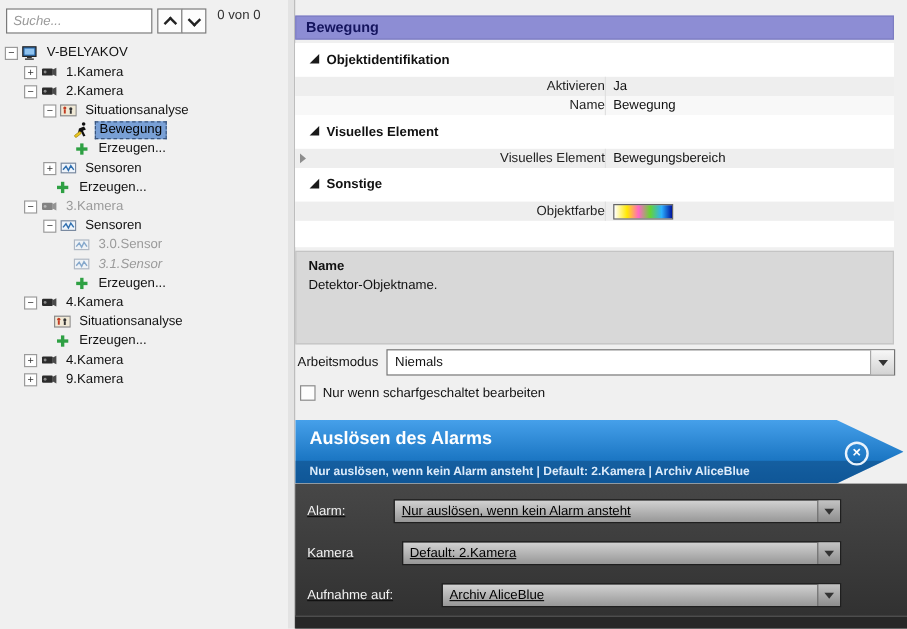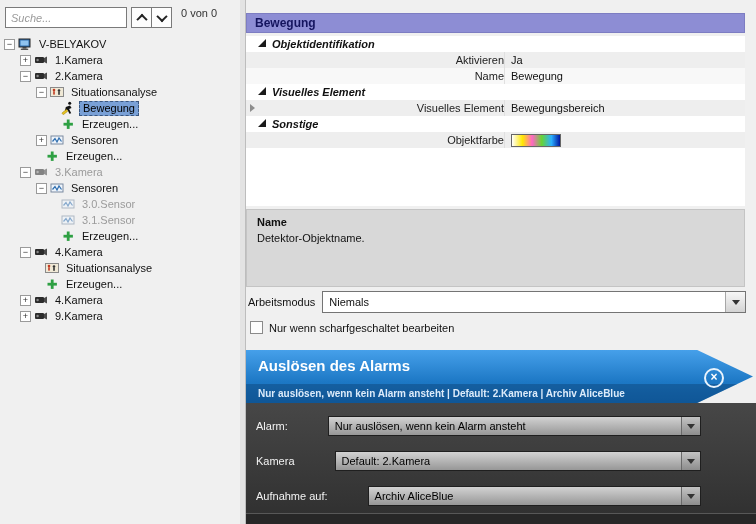--- a/index.html
+++ b/index.html
@@ -32,21 +32,21 @@
   .tree-row.disabled .tree-label{color:#9b9b9b;}
   .tree-row.disabled .tree-icon{opacity:.55;}
 
   .splitter{position:absolute;left:240px;top:0;width:5px;height:524px;background:#e3e3e3;border-right:1px solid #bdbdbd;}
 
   
   .right-panel{position:absolute;left:246px;top:0;width:510px;height:524px;}
   .prop-header{position:absolute;left:0;top:13px;width:499px;height:20px;background:#8d8dd4;border:1px solid #7d7dc2;
     box-sizing:border-box;line-height:18px;padding-left:8px;color:#14145e;font-weight:bold;font-size:12px;}
   .prop-grid{position:absolute;left:0;top:36px;width:499px;height:170px;background:#fff;}
-  .prop-category{display:flex;align-items:center;height:16px;background:#fff;font-weight:bold;font-style:italic;}
+  .prop-category{display:flex;align-items:center;height:28px;background:#fff;font-weight:bold;}
   .cat-tri{width:0;height:0;border-left:8px solid transparent;border-bottom:8px solid #1a1a1a;margin:0 6px 2px 12px;}
   .prop-row{display:flex;height:16px;line-height:16px;background:#eeeeee;text-align:right;}
   .prop-row.alt{background:#f8f8f8;}
   .prop-label-cell{width:258px;flex:0 0 auto;padding-left:17px;box-sizing:border-box;position:relative;color:#222;}
   .sub-expander{position:absolute;left:4px;top:4px;width:0;height:0;border-top:4px solid transparent;
     border-bottom:4px solid transparent;border-left:5px solid #8d8d8d;}
   .prop-value-cell{flex:1;border-left:1px solid #e0e0e0;padding-left:6px;display:flex;align-items:center;color:#111;}
   .color-swatch{width:48px;height:11px;border:1px solid #666;display:inline-block;
     background:linear-gradient(90deg,#ffffff 0%,#ffe800 22%,#ff66c4 42%,#66d433 62%,#2bb0ff 82%,#0016a0 100%);}
 
@@ -69,21 +69,21 @@
   .banner{position:absolute;left:0;top:350px;width:507px;height:53px;
     clip-path:polygon(0 0,89% 0,100% 50%,89% 100%,0 100%);
     background:linear-gradient(180deg,#46a0ea 0%,#1d78c5 60%,#1268b3 100%);}
   .banner-title{color:#fff;font-weight:bold;font-size:15px;padding:7px 0 0 12px;}
   .banner-subtitle{position:absolute;left:0;right:0;bottom:0;height:19px;line-height:19px;background:rgba(10,58,104,0.38);
     color:#dcebfa;font-weight:bold;font-size:10px;padding-left:12px;}
   .banner-close{position:absolute;right:29px;top:18px;width:16px;height:16px;border-radius:50%;border:2px solid #e9f3fc;
     color:#fff;text-align:center;line-height:15px;font-size:12px;font-weight:bold;}
 
   .dark-panel{position:absolute;left:0;top:403px;right:0;bottom:0;background:linear-gradient(180deg,#474747,#2f2f2f);
-    padding:12px 16px 0 10px;box-sizing:border-box;}
+    padding:12px 16px 0 10px;box-sizing:border-box;text-decoration:underline;}
   .alarm-row{display:flex;align-items:center;height:22px;margin-bottom:13px;}
   .alarm-label{color:#f2f2f2;margin-right:40px;flex:0 0 auto;}
   .combo-dark{flex:1;margin-right:39px;height:20px;box-sizing:border-box;border:1px solid #1f1f1f;
     background:linear-gradient(180deg,#d2d2d2,#979797);display:flex;align-items:stretch;color:#000;gap:24px;}
   .combo-dark .combo-text{flex:1;padding:3px 6px 0 6px;white-space:nowrap;overflow:hidden;}
   .combo-dark .combo-arrow-btn{width:18px;border-left:1px solid #6a6a6a;background:linear-gradient(180deg,#c3c3c3,#8d8d8d);}
   .dark-strip{position:absolute;left:0;right:0;bottom:0;height:10px;background:#272727;border-top:1px solid #585858;}
 </style>
 </head>
 <body>
@@ -214,21 +214,21 @@
         <div class="tree-row disabled" style="padding-left: 52px;">
           <span class="expander-spacer"></span>
           <span class="tree-icon">
             <svg width="14" height="14" viewBox="0 0 14 14">
               <rect x="1" y="3" width="12" height="8" fill="#eef4fb" stroke="#7a8aa0" stroke-width="1"></rect>
               <path d="M2.5 8.5 L5 5.5 L7 9 L9 5 L11.5 8.5" stroke="#2f6fb0" fill="none" stroke-width="1.2"></path>
             </svg>
           </span>
           <span class="tree-label">3.0.Sensor</span>
         </div>
-        <div class="tree-row disabled" style="padding-left: 52px;">
+        <div class="tree-row disabled" style="padding-left: 52px; font-style: italic;">
           <span class="expander-spacer"></span>
           <span class="tree-icon">
             <svg width="14" height="14" viewBox="0 0 14 14">
               <rect x="1" y="3" width="12" height="8" fill="#eef4fb" stroke="#7a8aa0" stroke-width="1"></rect>
               <path d="M2.5 8.5 L5 5.5 L7 9 L9 5 L11.5 8.5" stroke="#2f6fb0" fill="none" stroke-width="1.2"></path>
             </svg>
           </span>
           <span class="tree-label">3.1.Sensor</span>
         </div>
         <div class="tree-row" style="padding-left: 52px;">

